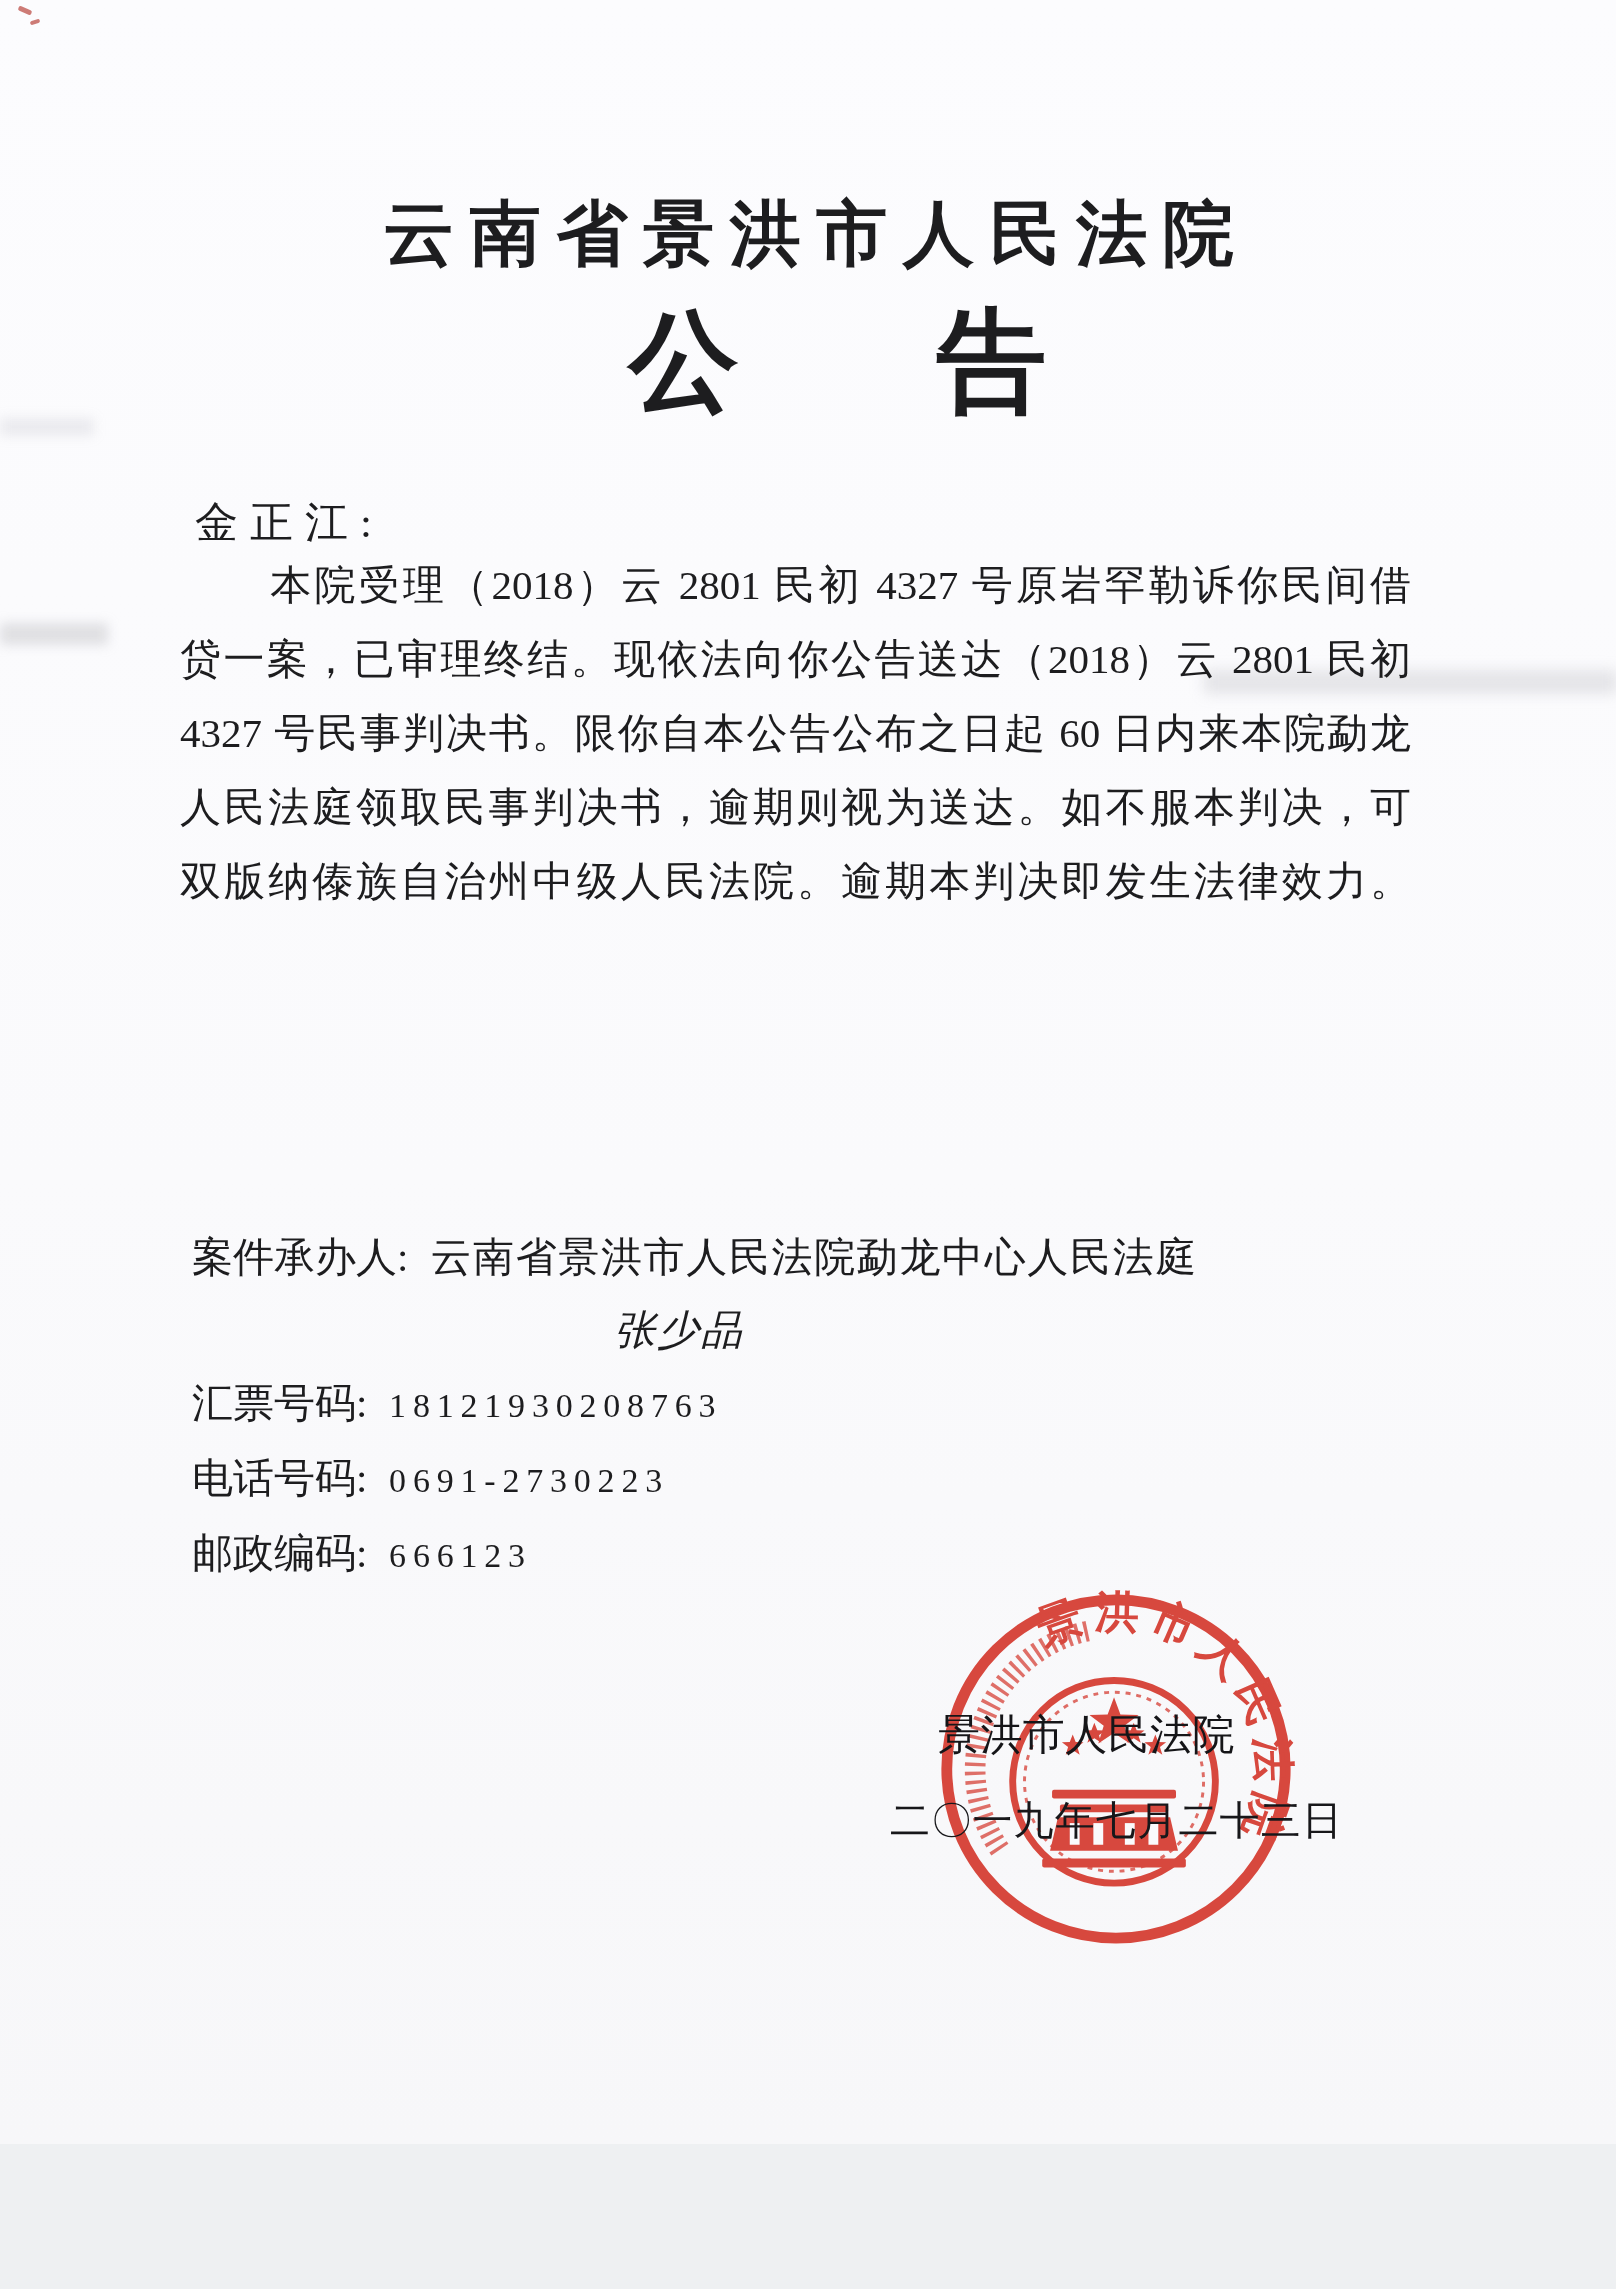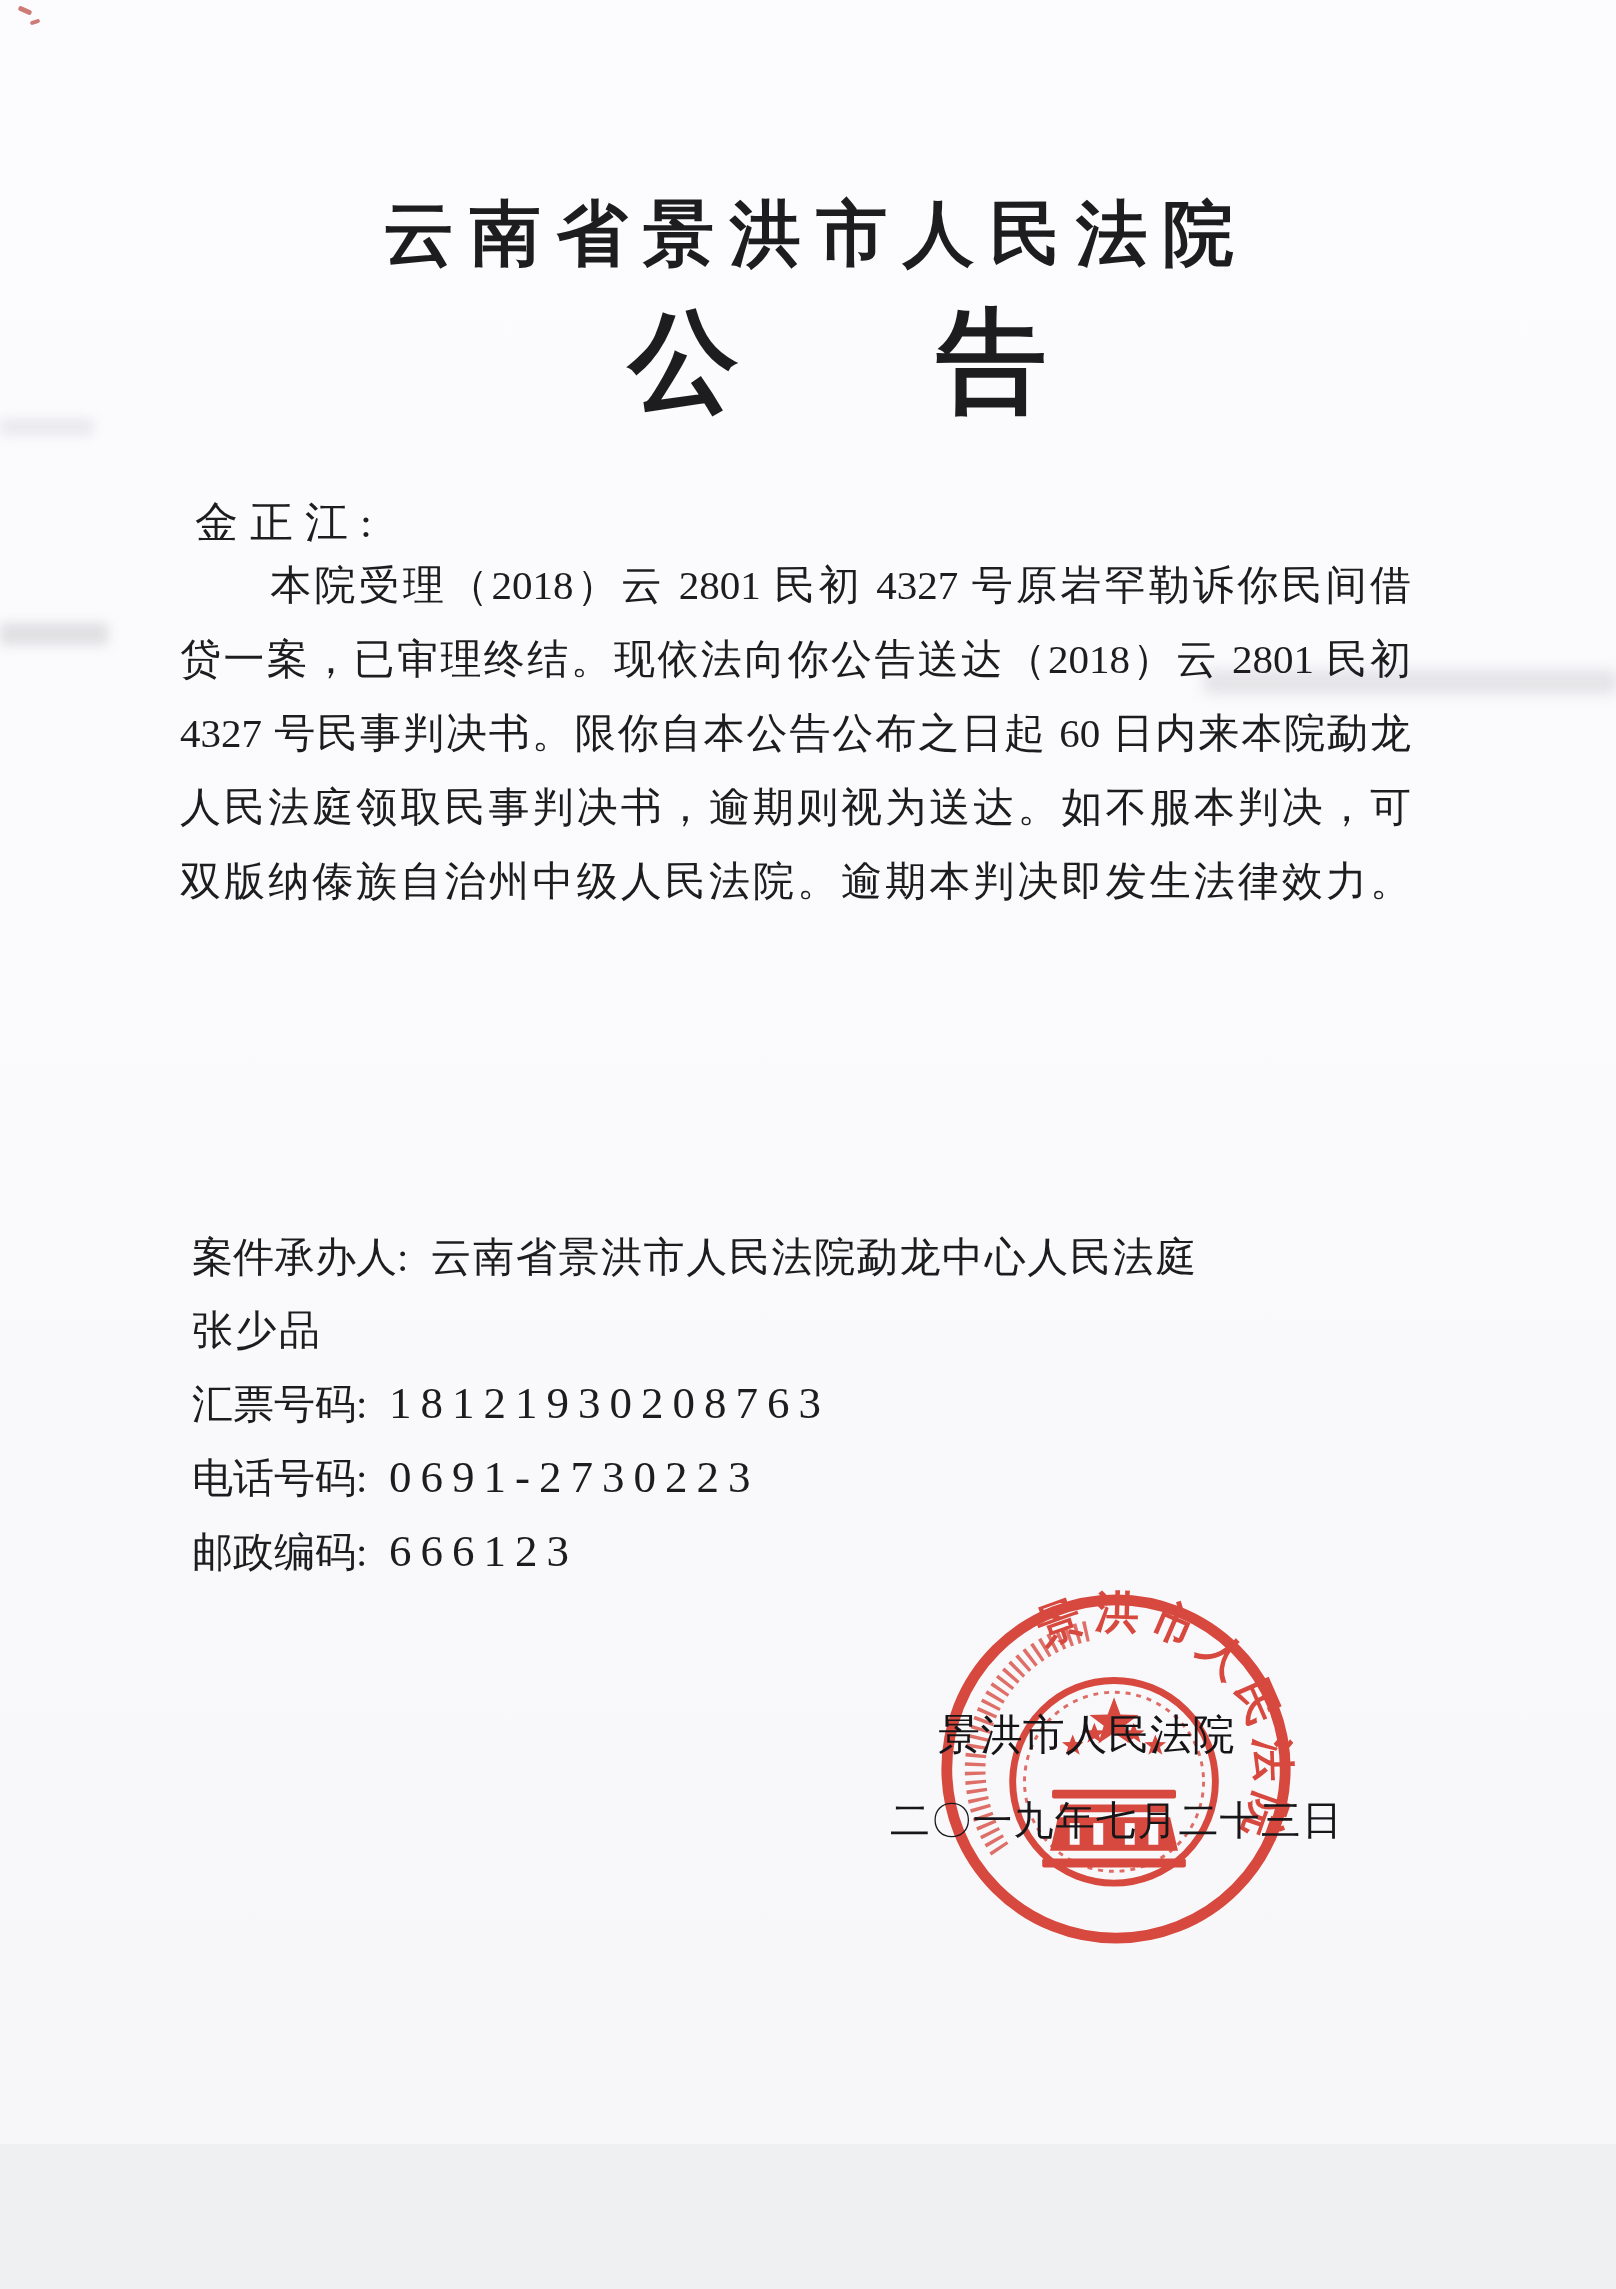--- a/index.html
+++ b/index.html
@@ -45,22 +45,22 @@
   }
   .body-line { text-align:justify; text-align-last:justify; }
   .body-line.indent { text-indent:2.2em; }
   .body-line.last { text-align-last:justify; }
 
   .contact-block {
     position:absolute; left:192px; top:1221px;
     font-size:41px; line-height:73px; white-space:nowrap;
   }
   .handler-value { margin-left:22px; letter-spacing:.04em; }
-  .handler-name { letter-spacing:.06em; }
-  .info-value { margin-left:21.7px; letter-spacing:.2em; font-size:45px; }
+  .handler-name { margin-left:422px; letter-spacing:.06em;font-style:italic; }
+  .info-value { margin-left:21.7px; letter-spacing:.2em; font-size:34px; }
 
   .seal {
     position:absolute; left:934px; top:1586px; width:364px; height:366px;
     opacity:.92; z-index:2;
   }
   .sig {
     position:absolute; left:938px; top:1707px;
     font-size:42px; letter-spacing:.01em; color:#151518; z-index:5; white-space:nowrap;
   }
   .date {

